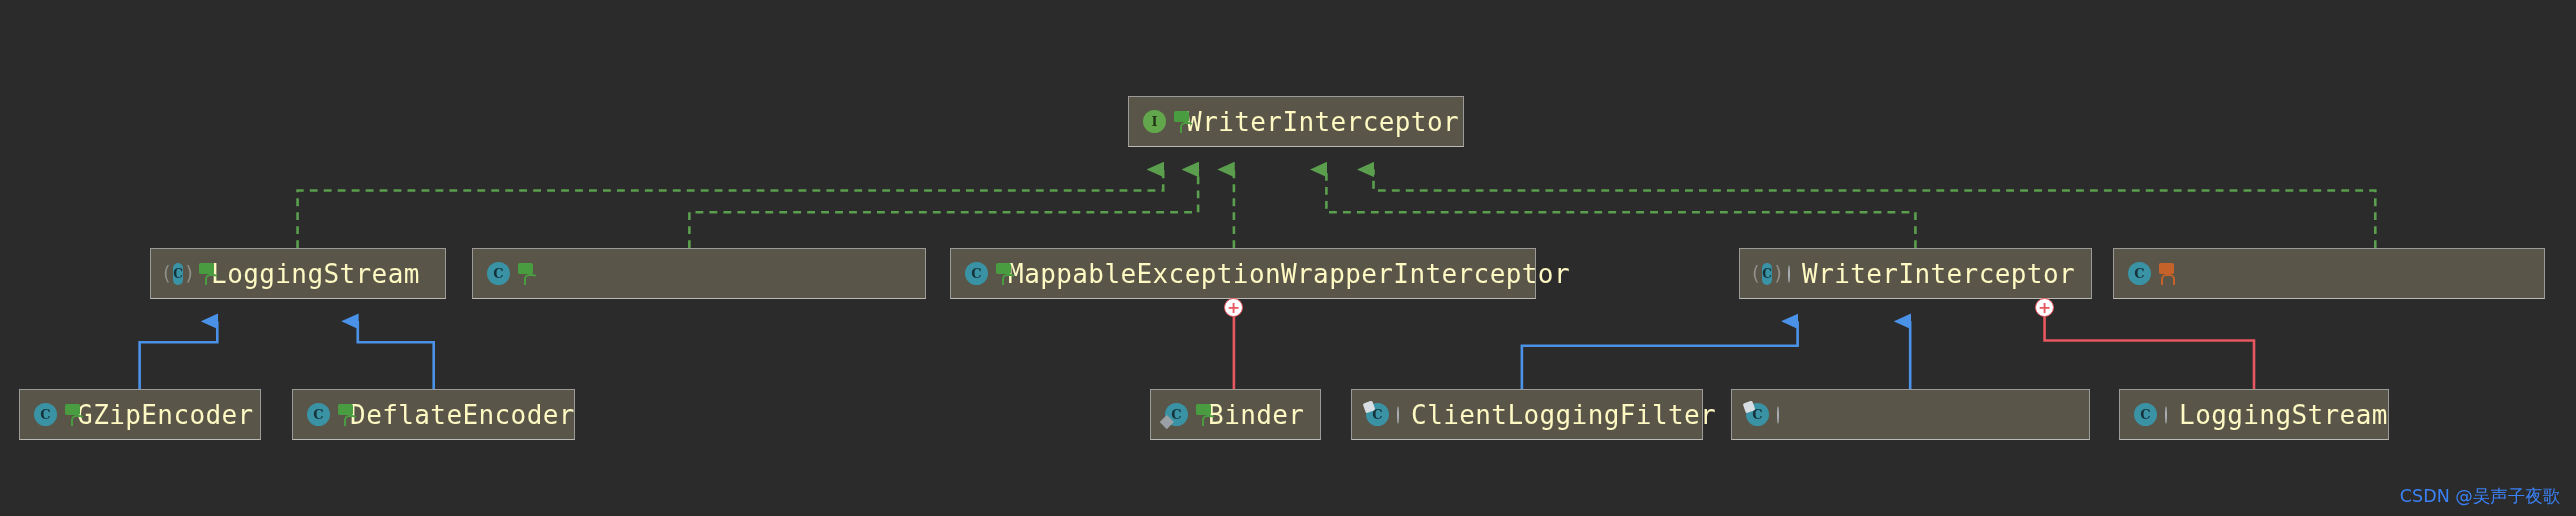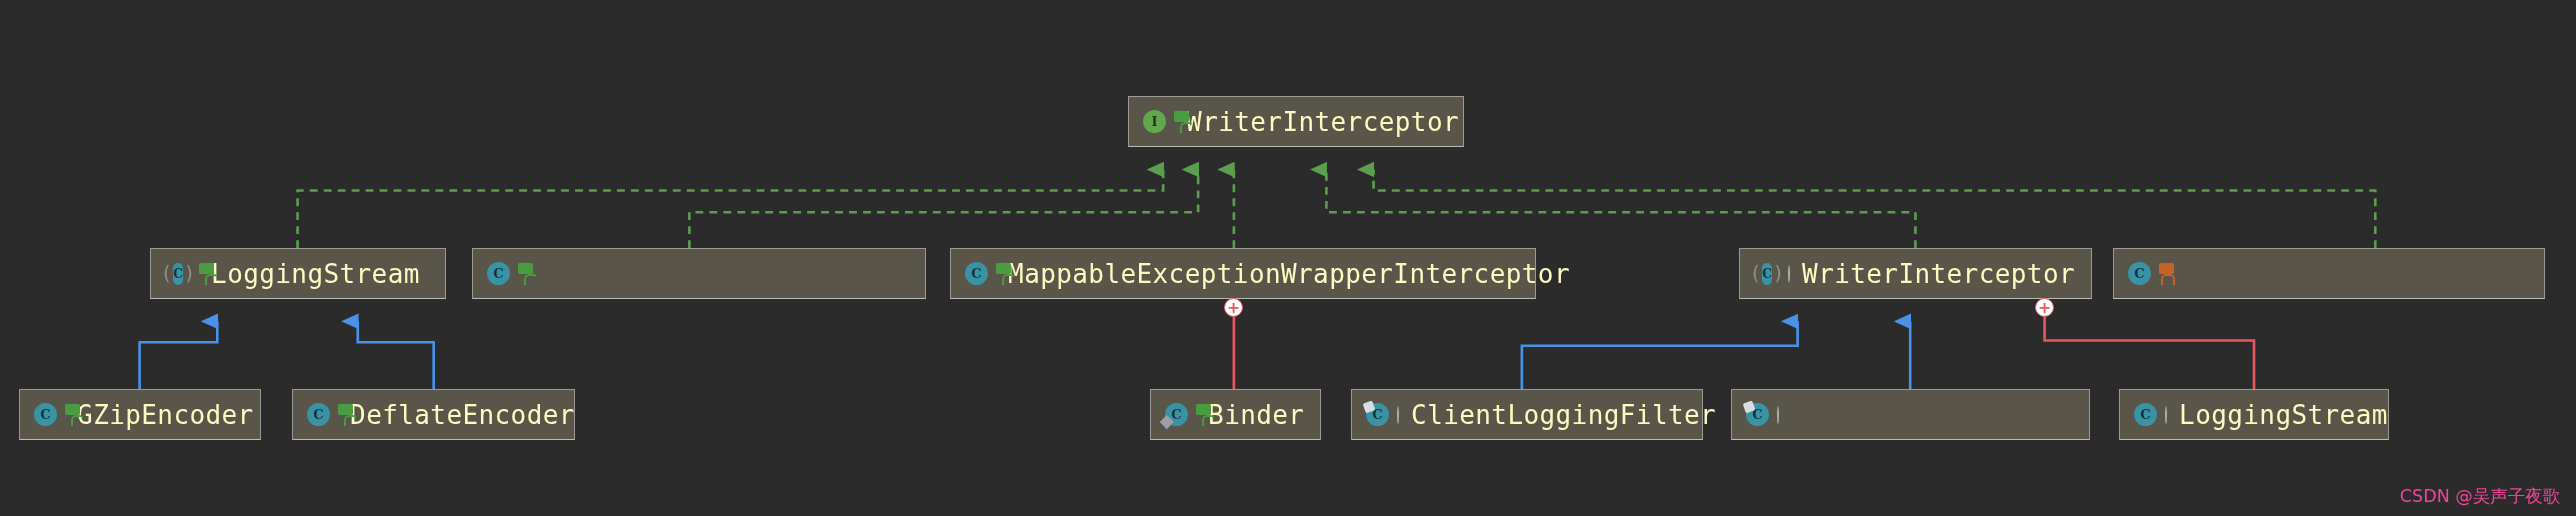--- a/index.html
+++ b/index.html
@@ -73,21 +73,21 @@
   .plus-badge{
     position:absolute;width:19px;height:19px;border-radius:50%;
     background:#ffffff;border:1.7px solid #e8575f;box-sizing:border-box;
     display:flex;align-items:center;justify-content:center;
     color:#e8575f;font-size:15.7px;font-weight:bold;line-height:1;
     font-family:"DejaVu Sans","Liberation Sans",sans-serif;
   }
 
   .watermark{
     position:absolute;right:15.7px;bottom:8.7px;
-    color:#ec4899;font-size:17.5px;
+    color:#3b82f6;font-size:17.5px;
     font-family:"DejaVu Sans","Liberation Sans",sans-serif;
   }
 </style>
 </head>
 <body>
 
 <div id="canvas">
 
   <svg class="edges" viewBox="0 0 2952 592" xmlns="http://www.w3.org/2000/svg">
     <defs>

